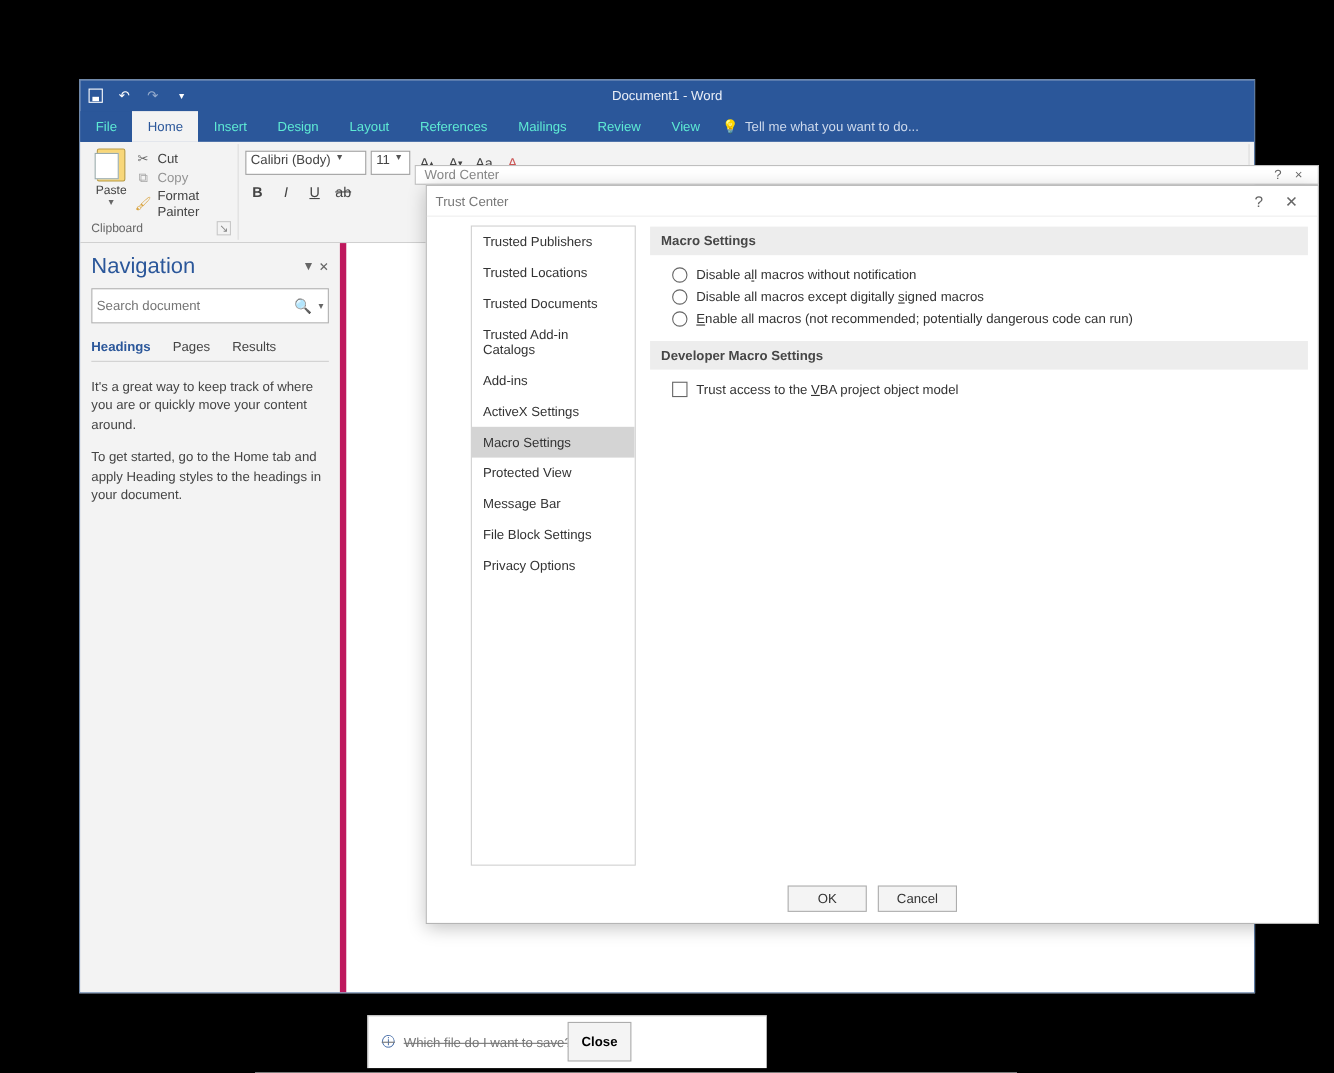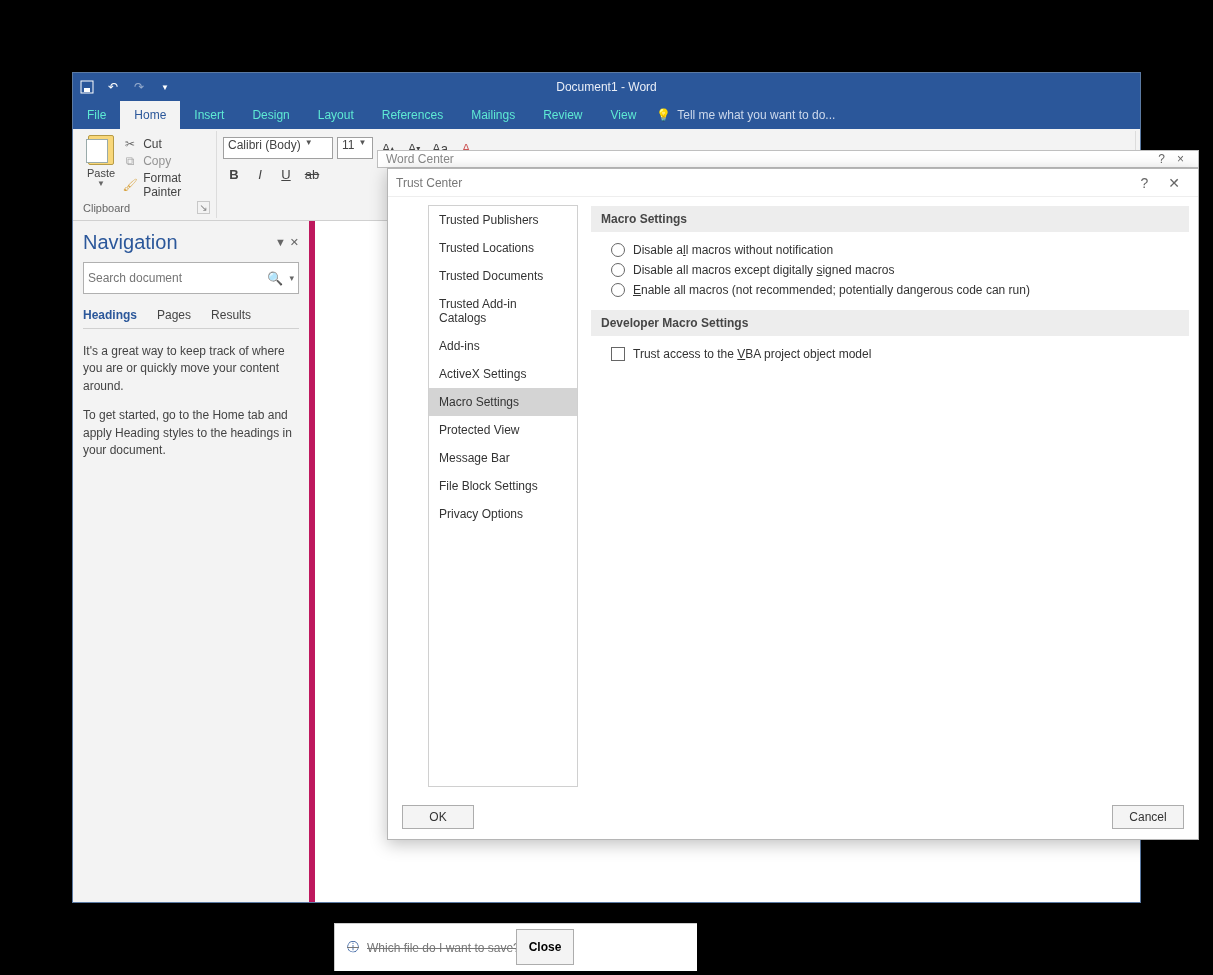--- a/index.html
+++ b/index.html
@@ -268,21 +268,21 @@
   }
   .radio.checked::after {
     content: ""; width: 6px; height: 6px; background: #333; border-radius: 50%;
   }
   .checkbox {
     width: 14px; height: 14px; border: 1px solid #666;
     display: inline-block;
   }
   .ul { text-decoration: underline; }
   .dlg-footer {
-    display: flex; justify-content: space-between;
+    display: flex; justify-content: center;
     gap: 10px;
     padding: 10px 14px;
   }
   .btn {
     min-width: 72px;
     height: 24px;
     border: 1px solid #adadad;
     background: #f4f4f4;
     font-size: 12px;
     color: #333;

